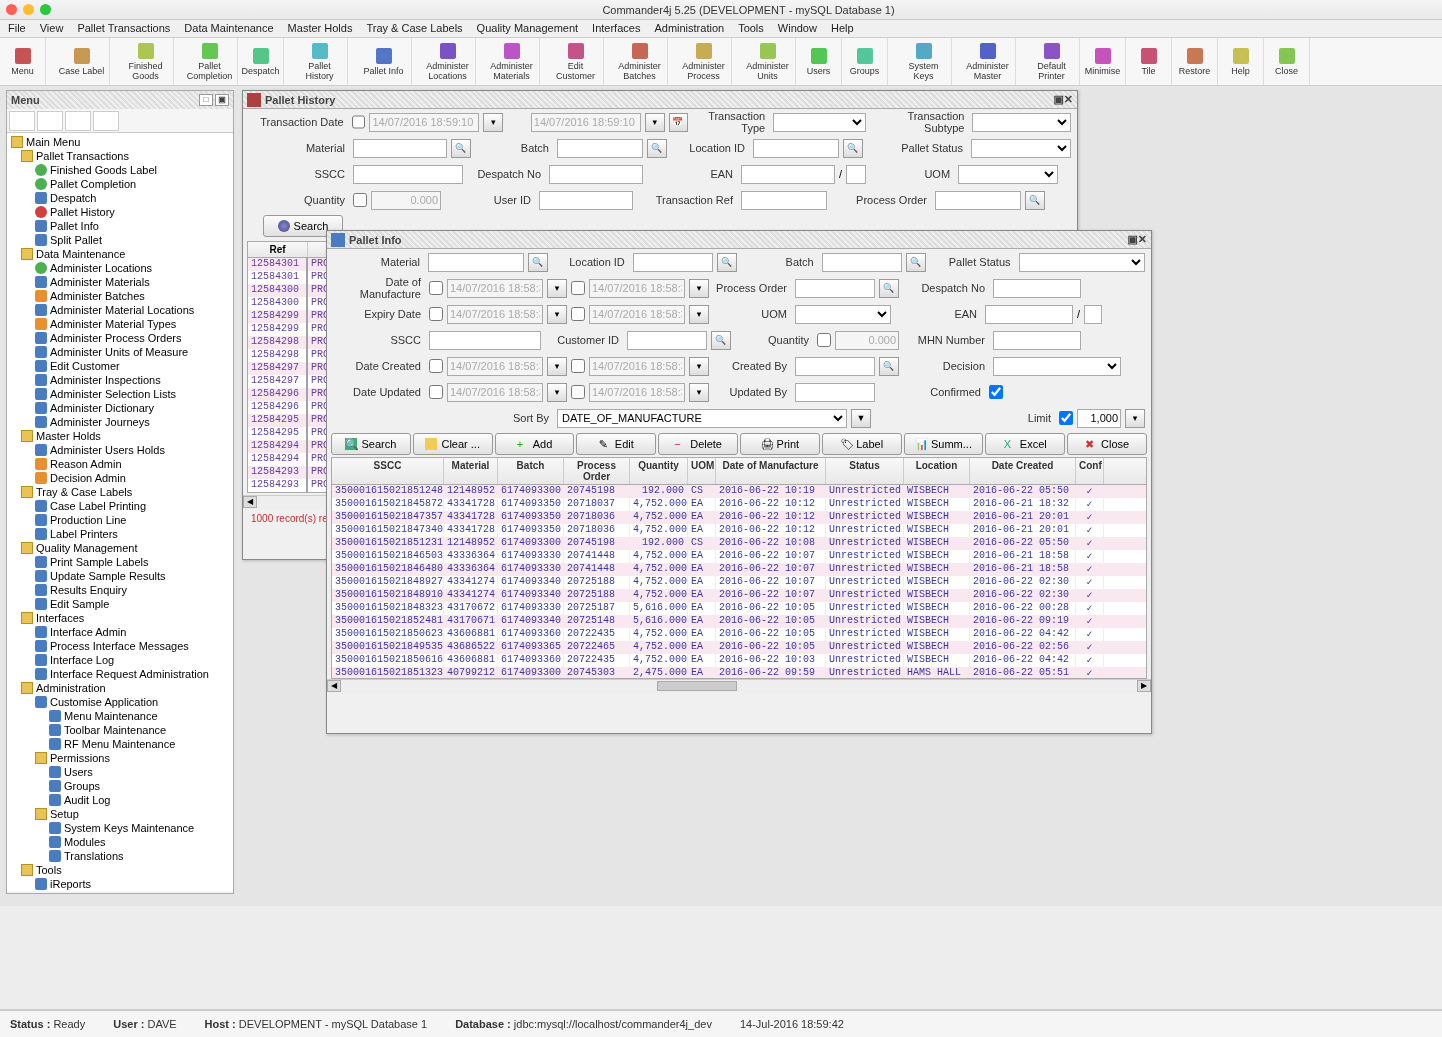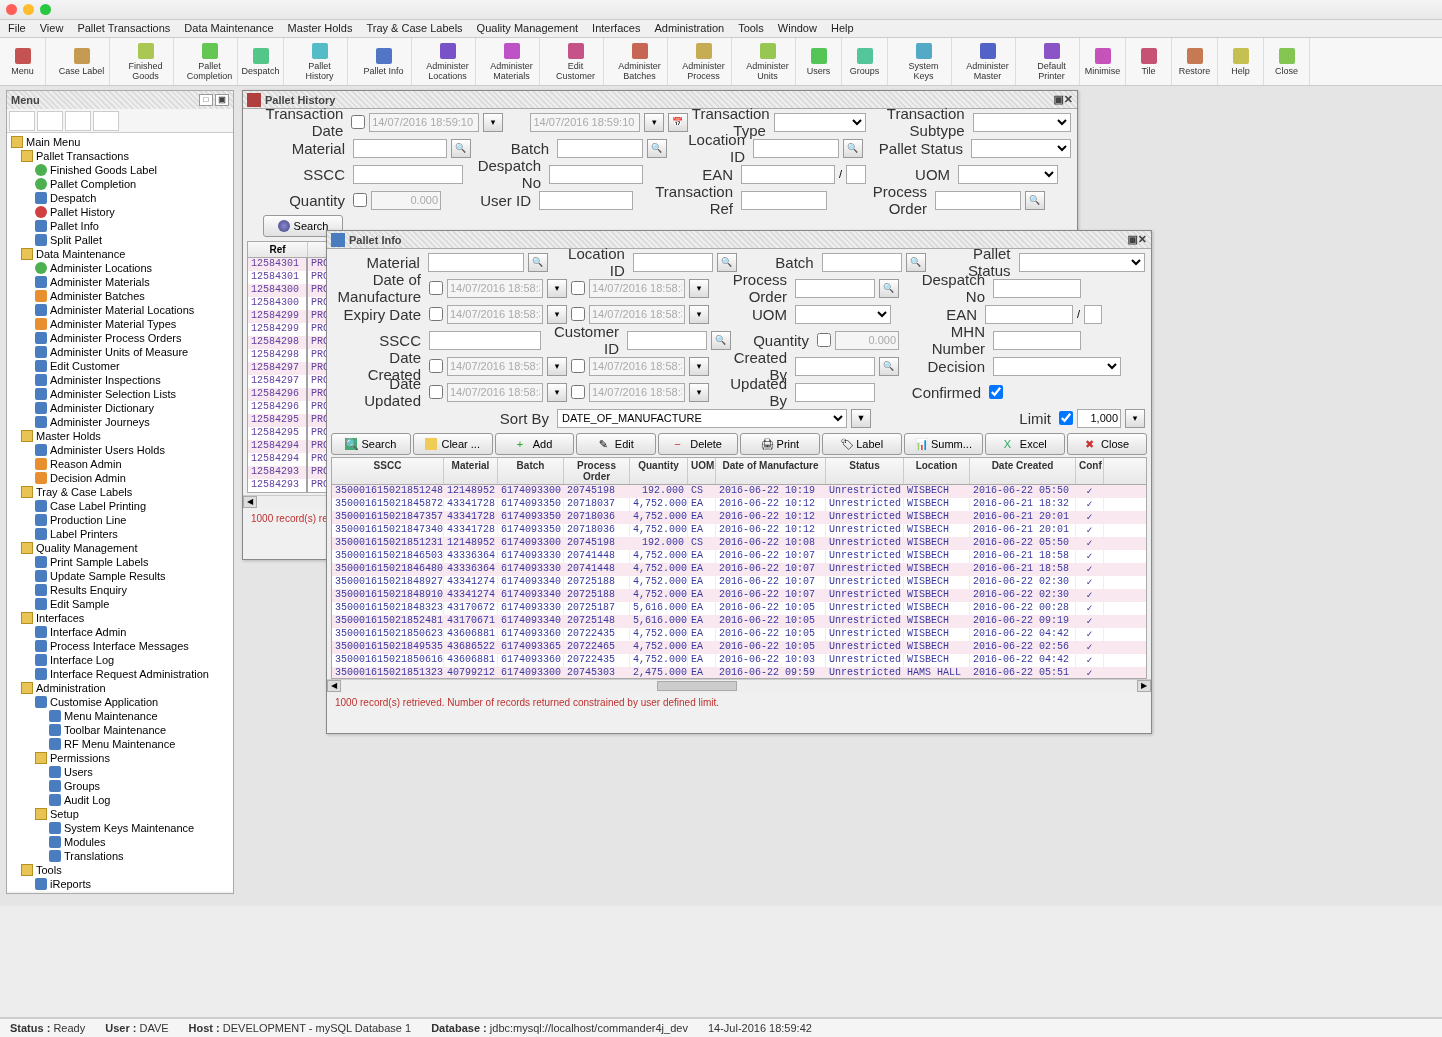--- a/index.html
+++ b/index.html
@@ -39,21 +39,21 @@
 .leaf-r { background: #d04040; border-radius: 50%; }
 .leaf-o { background: #e89030; border-radius: 2px; }
 
 
 .iwin { position: absolute; background: #f0f0f0; border: 1px solid #888; box-shadow: 1px 1px 3px rgba(0,0,0,0.2); }
 .iwin-title { height: 18px; background: repeating-linear-gradient(45deg,#ddd,#ddd 2px,#eee 2px,#eee 4px); display: flex; align-items: center; padding: 0 4px; font-weight: bold; color: #444; border-bottom: 1px solid #aaa; }
 .iwin-title .ic { width: 14px; height: 14px; background: #b04040; margin-right: 4px; }
 .iwin-title .ic2 { width: 14px; height: 14px; background: #4a7dc0; margin-right: 4px; }
 
 .form-row { display: flex; align-items: center; height: 26px; padding: 0 6px; gap: 4px; }
-.flbl { width: 100px; text-align: right; color: #333; font-size: 15px; padding-right: 4px; }
+.flbl { width: 100px; text-align: right; color: #333; font-size: 11px; padding-right: 4px; }
 .flbl.sm { width: 78px; }
 .finp { height: 19px; border: 1px solid #aaa; background: #fff; padding: 0 2px; }
 .finp.dis { background: #f5f5f5; color: #aaa; }
 .fsel { height: 19px; border: 1px solid #aaa; background: #fff; }
 .fchk { width: 14px; height: 14px; }
 .fbtn-sm { width: 20px; height: 19px; border: 1px solid #999; background: linear-gradient(#fff,#ddd); font-size: 9px; }
 
 .btn-row { display: flex; gap: 2px; padding: 2px 4px; }
 .abtn { flex: 1; height: 22px; border: 1px solid #999; background: linear-gradient(#fdfdfd,#e0e0e0); display: flex; align-items: center; justify-content: center; gap: 4px; border-radius: 3px; }
 .abtn .bi { width: 12px; height: 12px; }
@@ -75,33 +75,34 @@
 .ph-r { display: flex; height: 13px; }
 .ph-r:nth-child(odd) { background: #f9e8f0; }
 .ph-r:nth-child(even) { background: #fff; }
 .ph-c { border-right: 2px solid #a3a3a3; padding: 0 3px; font-size: 10px; font-family: 'Courier New', monospace; color: #6040a0; }
 
 .status-msg { color: #c03030; padding: 4px 8px; font-size: 10px; }
 .hscroll { height: 14px; background: #eee; border-top: 1px solid #ccc; position: relative; }
 .hscroll .thumb { position: absolute; left: 40%; width: 80px; height: 10px; top: 1px; background: #ccc; border: 1px solid #aaa; }
 .hscroll .ar { position: absolute; width: 14px; height: 12px; top: 0; background: #ddd; border: 1px solid #aaa; text-align: center; font-size: 8px; }
 
-.statusbar { position: absolute; bottom: 0; left: 0; right: 0; height: 20px; background: #f5f5f5; border-top: 2px solid #ccc; display: flex; align-items: center; padding: 0 10px; gap: 20px; }
+.statusbar { position: absolute; bottom: 0; left: 0; right: 0; height: 28px; background: #f5f5f5; border-top: 2px solid #ccc; display: flex; align-items: center; padding: 0 10px; gap: 28px; }
 .statusbar .sseg { color: #333; }
 .statusbar b { font-weight: bold; }
 </style>
 </head>
 <body>
 
 <div class="titlebar">
   <div class="traffic">
     <span class="tr-red"></span>
     <span class="tr-yel"></span>
     <span class="tr-grn"></span>
   </div>
+  <div class="title">Commander4j 5.25 (DEVELOPMENT - mySQL Database 1)</div>
 </div>
 
 <div class="menubar">
   <span>File</span>
   <span>View</span>
   <span>Pallet Transactions</span>
   <span>Data Maintenance</span>
   <span>Master Holds</span>
   <span>Tray &amp; Case Labels</span>
   <span>Quality Management</span>
@@ -954,21 +955,20 @@
             <div class="gc" style="width: 106px;">2016-06-22 05:51</div>
             <div class="gc chk" style="width: 28px;">✓</div>
           </div>
         </div>
     </div>
     <div class="hscroll">
       <div class="ar" style="left:0">◀</div>
       <div class="thumb"></div>
       <div class="ar" style="right:0">▶</div>
     </div>
-    <div class="status-msg">1000 record(s) retrieved. Number of records returned constrained by user defined limit.</div>
   </div>
 
 </div>
 
 <div class="statusbar">
   <span class="sseg"><b>Status :</b> <span>Ready</span></span>
   <span class="sseg"><b>User :</b> <span>DAVE</span></span>
   <span class="sseg"><b>Host :</b> <span>DEVELOPMENT - mySQL Database 1</span></span>
   <span class="sseg"><b>Database :</b> <span>jdbc:mysql://localhost/commander4j_dev</span></span>
   <span class="sseg">14-Jul-2016 18:59:42</span>

